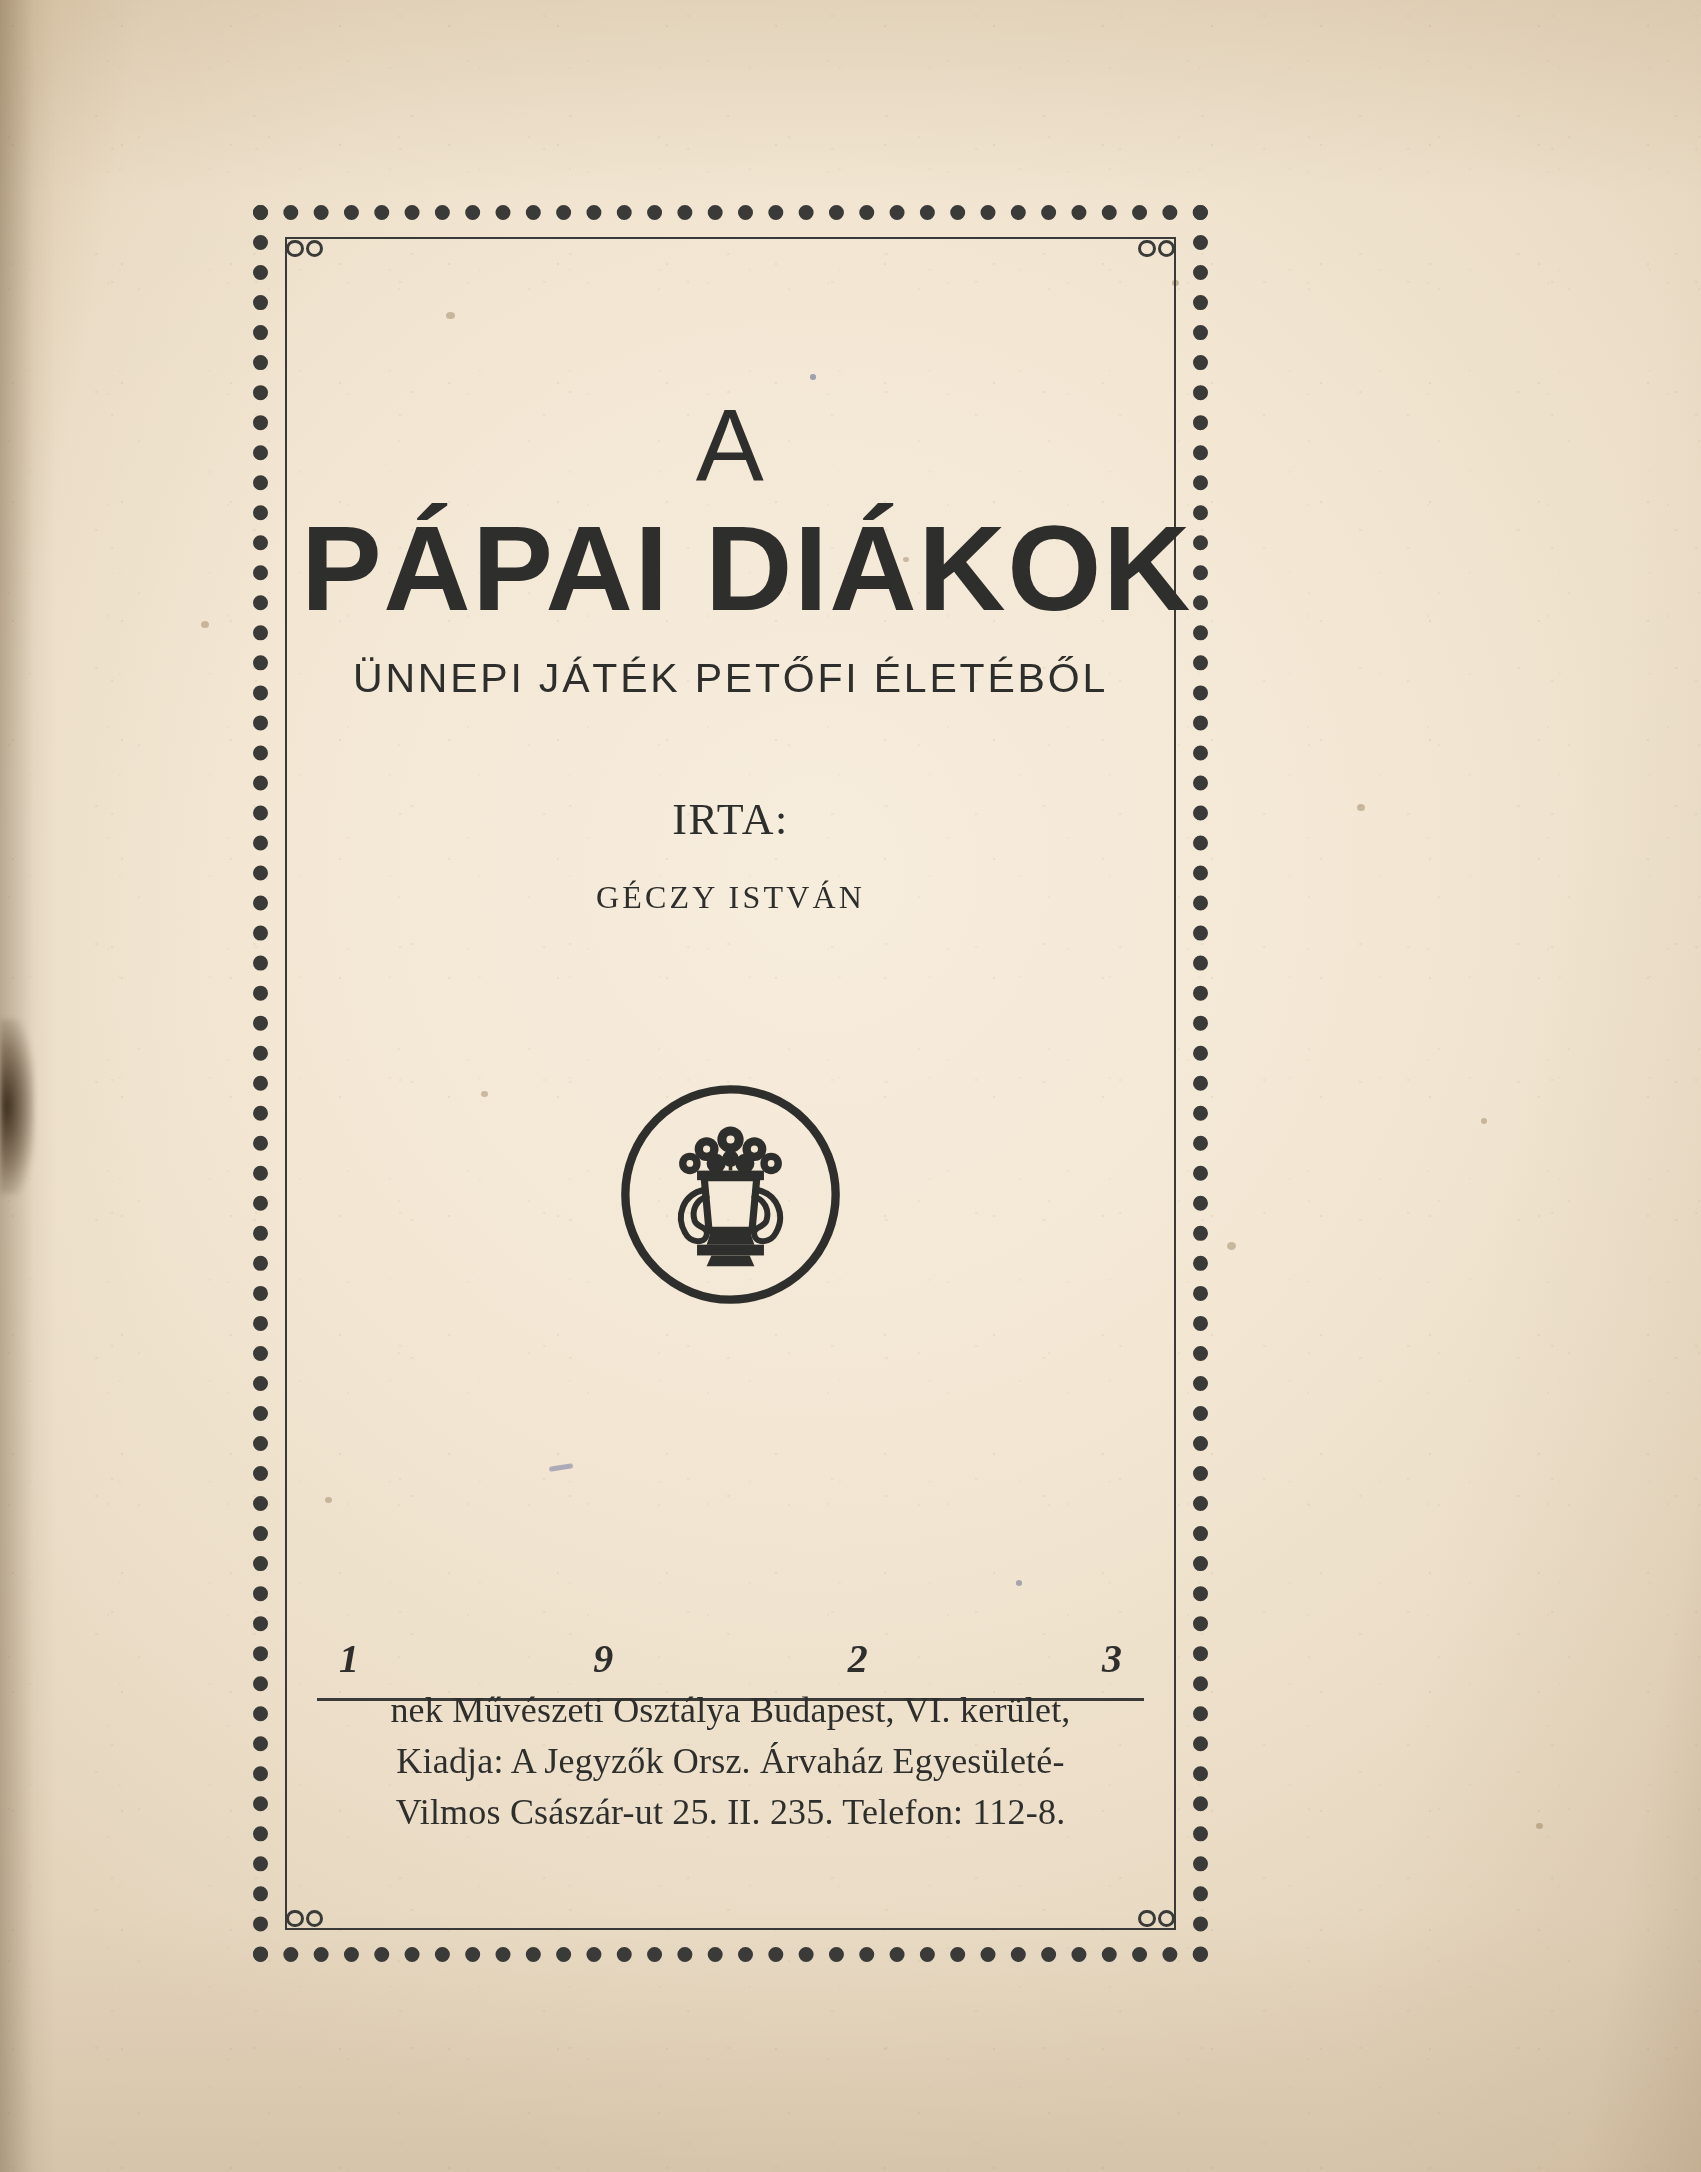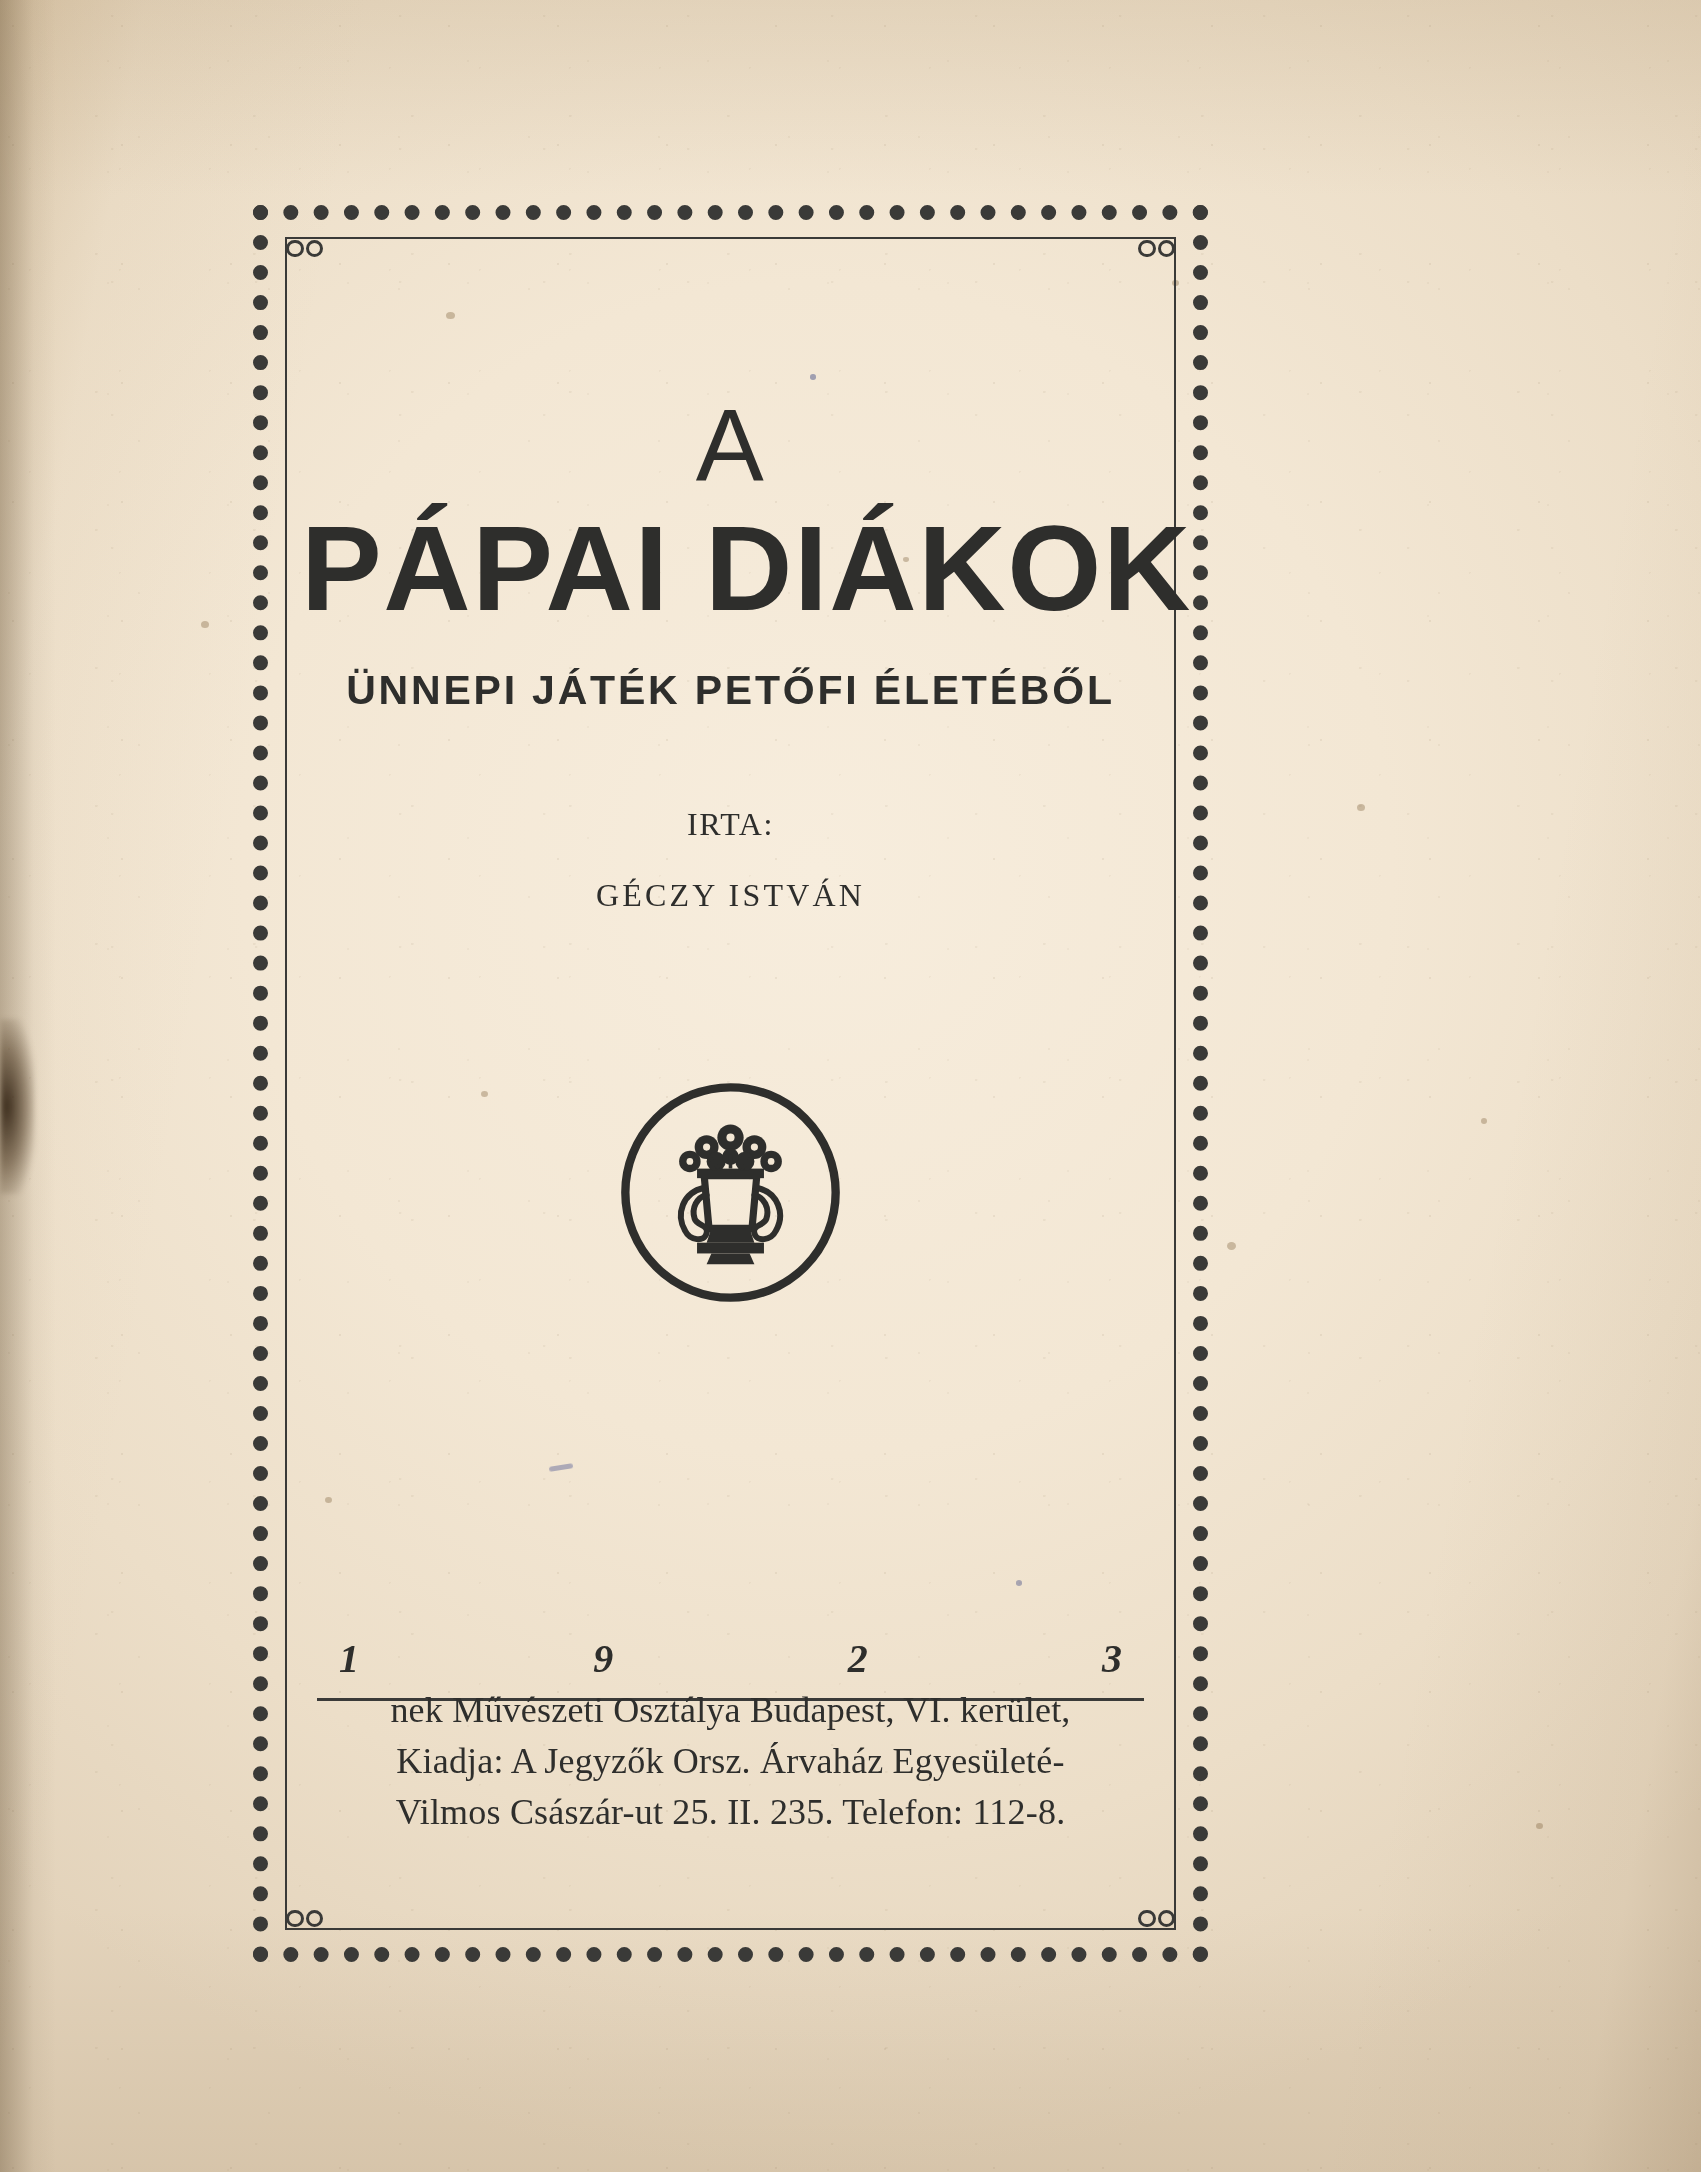--- a/index.html
+++ b/index.html
@@ -132,29 +132,29 @@
     margin-top: 14.3px;
     font-size: 121px;
     line-height: 1.02;
     font-weight: 700;
     letter-spacing: 1.6px;
     font-family: "Liberation Sans", sans-serif;
     white-space: nowrap;
     text-align: right;
   }
   .subtitle {
-    margin-top: 36px;
+    margin-top: 24px;
     font-size: 41px;
     letter-spacing: 2.8px;
-    font-weight: 700;
+    font-weight: 400;
     font-family: "Liberation Sans", sans-serif;
   }
   .byline-label {
     margin-top: 92px;
-    font-size: 32px;
+    font-size: 44px;
     letter-spacing: 1.6px;
     font-family: "Liberation Serif", serif;
   }
   .byline-author {
     margin-top: 34px;
     font-size: 32px;
     letter-spacing: 3.2px;
     font-family: "Liberation Serif", serif;
   }
 

